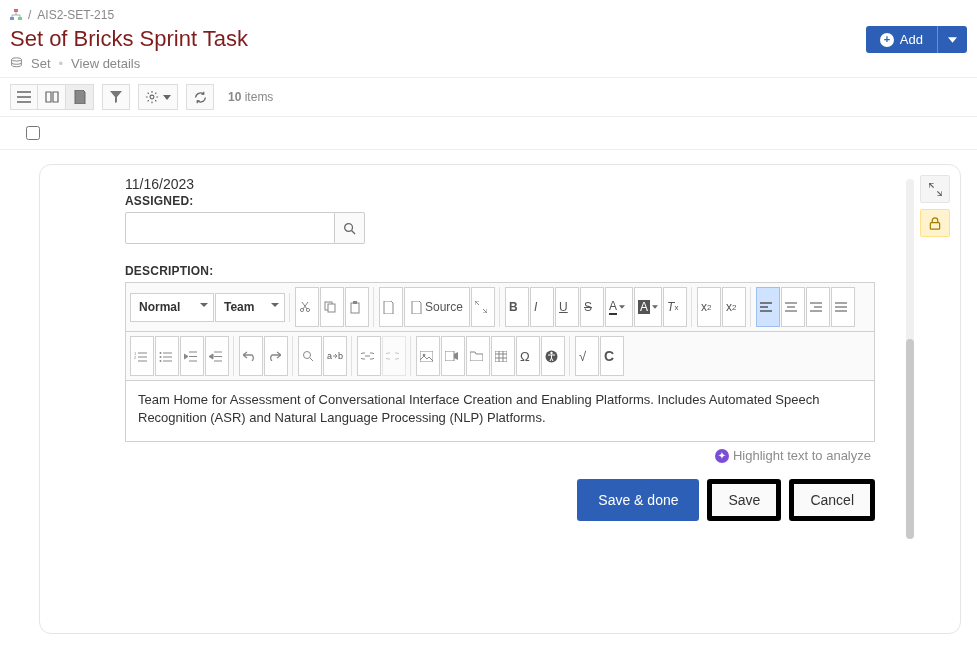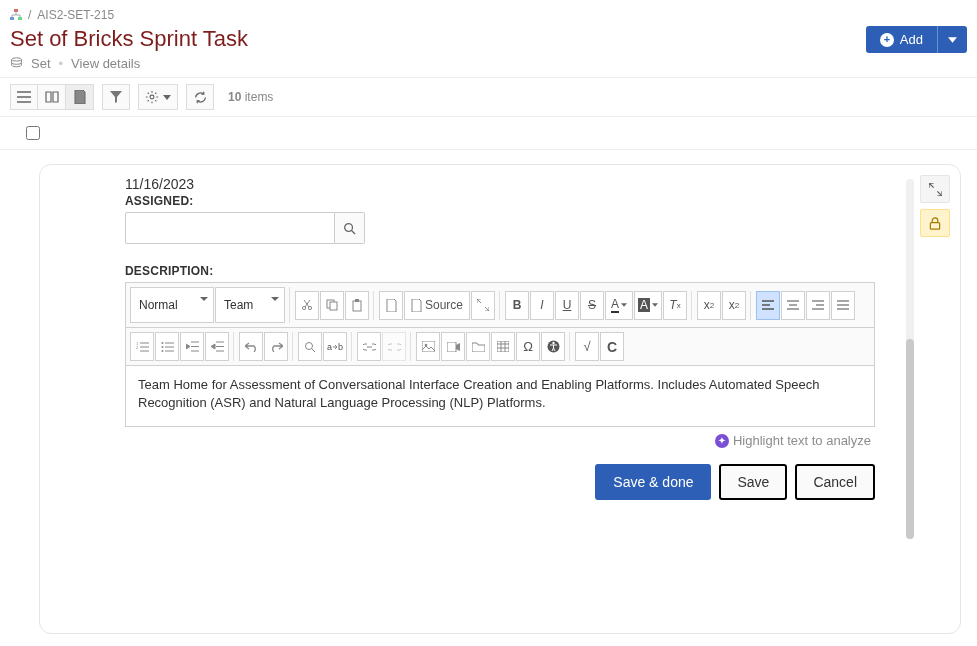--- a/index.html
+++ b/index.html
@@ -186,39 +186,40 @@
     display: flex;
     flex-wrap: wrap;
     gap: 3px;
     align-items: center;
   }
   .ed-group { display: flex; gap: 1px; border-right: 1px solid #e0e0e0; padding-right: 4px; margin-right: 2px; }
   .ed-group:last-child { border-right: none; }
   .ed-btn {
     border: 1px solid #d0d0d0;
     background: #fff;
-    min-width: 24px; height: 29px;
+    min-width: 24px; height: 40px;
     font-size: 12px;
-    display: flex; align-items: center; justify-content: center;
+    display: flex; align-items: center; justify-content: flex-start;
     cursor: pointer;
     color: #555;
     padding: 0 3px;
   }
   .ed-btn.active { background: #cfe2ff; border-color: #9cc0ef; }
   .ed-select {
     border: 1px solid #d0d0d0;
     background: #fff;
-    height: 36px;
+    height: 29px;
     padding: 0 18px 0 8px;
     font-size: 12px;
     cursor: pointer;
     position: relative;
     display: flex;
     align-items: center;
     width: 84px;
+    font-weight: bold;
   }
   .ed-caret {
     position: absolute; right: 5px; top: 9px;
     width: 0; height: 0;
     border-left: 4px solid transparent;
     border-right: 4px solid transparent;
     border-top: 4px solid #666;
   }
   .editor-content {
     padding: 10px 12px;
@@ -244,21 +245,21 @@
     display: flex; align-items: center; justify-content: center;
     font-size: 10px;
   }
   .footer-btns {
     display: flex;
     justify-content: flex-end;
     gap: 8px;
     padding-top: 6px;
   }
   .btn {
-    border: 2px solid #000000;
+    border: 5px solid #000000;
     background: #fafafa;
     color: #333;
     padding: 8px 16px;
     font-size: 14px;
     border-radius: 3px;
     cursor: pointer;
   }
   .btn.primary {
     background: #2c5fb5;
     border-color: #2c5fb5;

